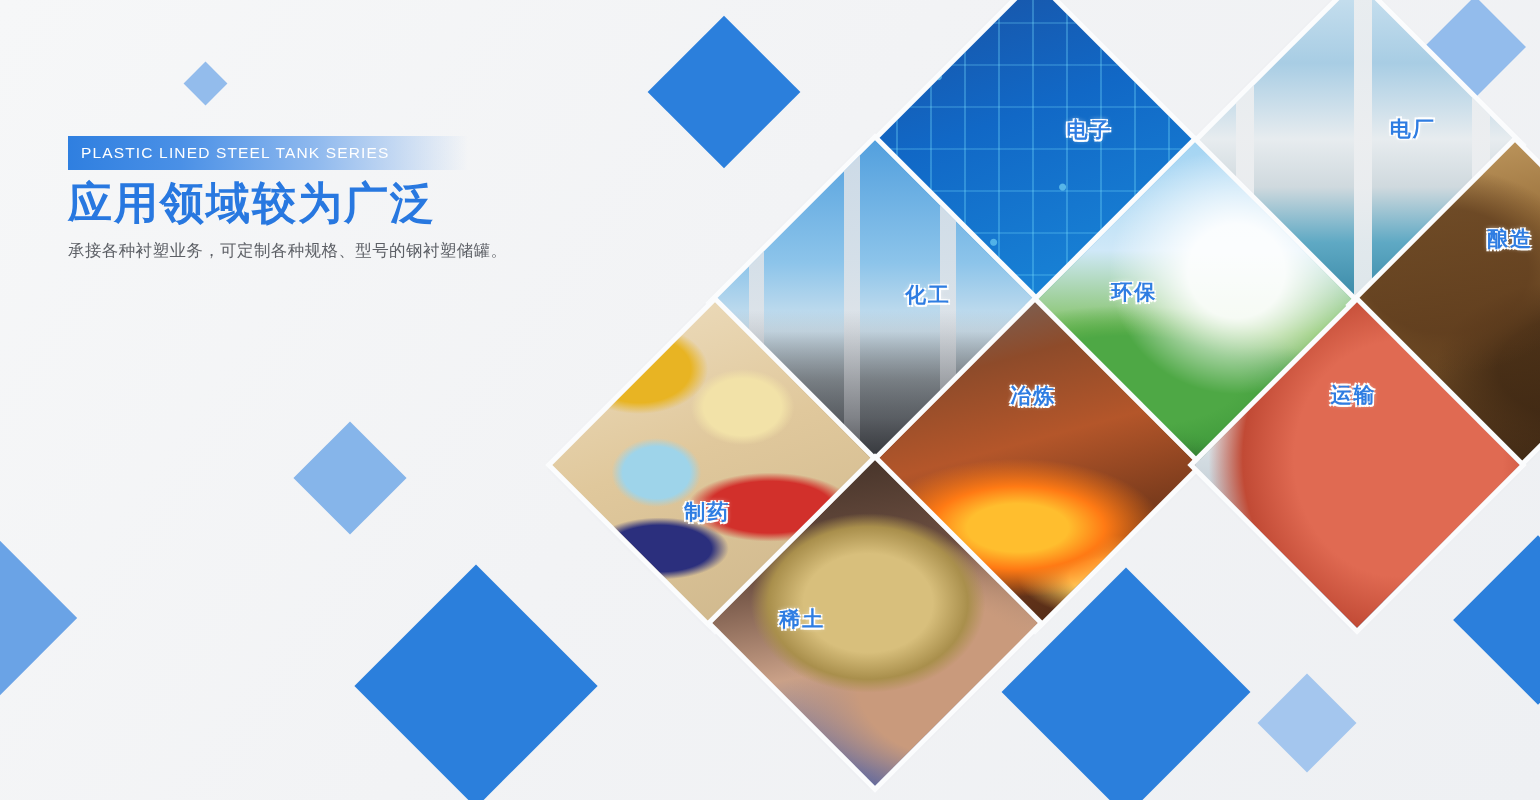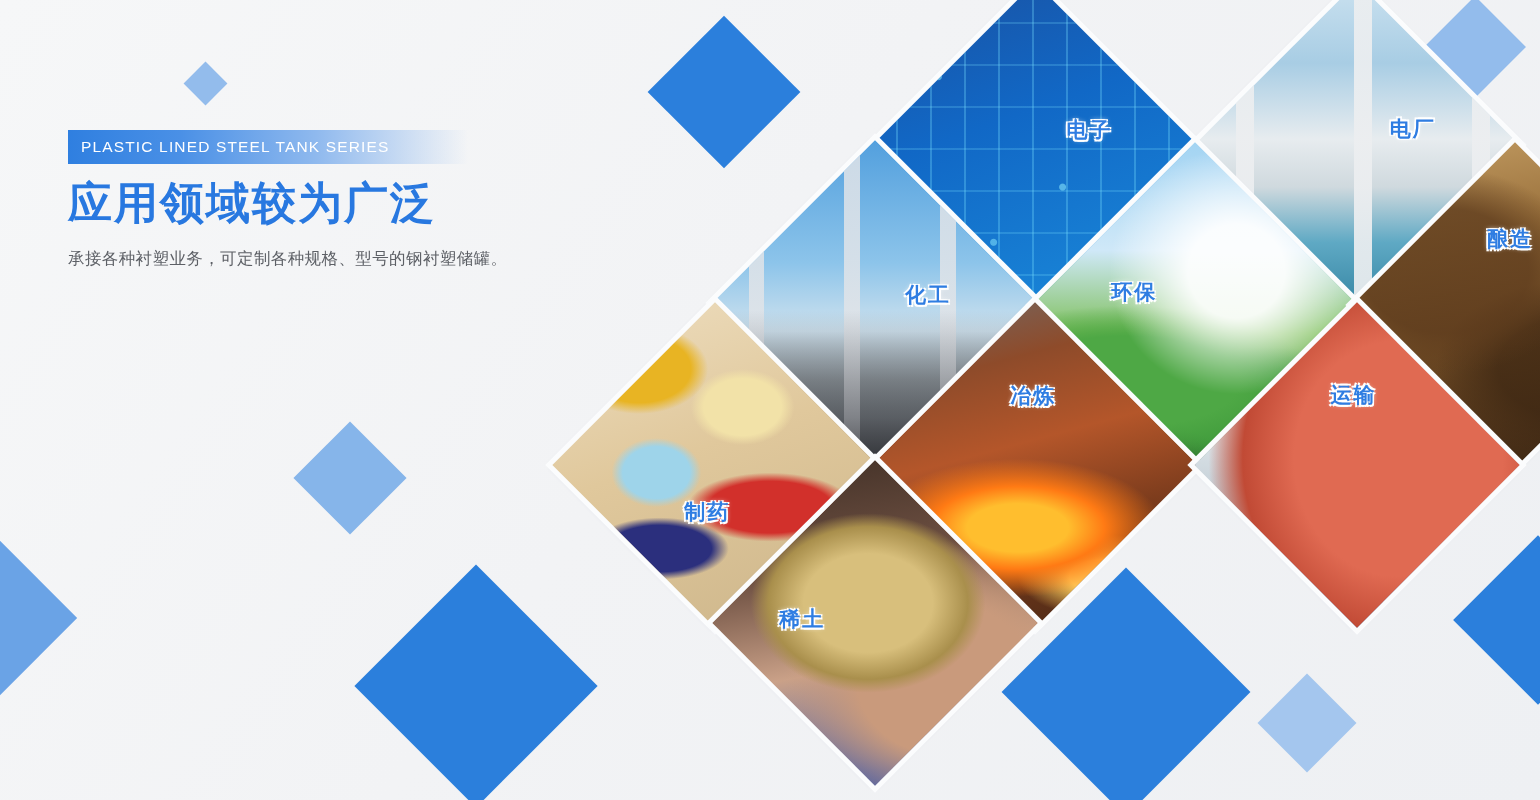--- a/index.html
+++ b/index.html
@@ -10,42 +10,42 @@
   }
   .banner{
     position:relative;width:1540px;height:800px;overflow:hidden;
     background:linear-gradient(125deg,#f6f7f8 0%,#f2f3f5 45%,#eef0f3 100%);
   }
 
   
   .deco{position:absolute;transform:rotate(45deg);}
 
   
-  .copy{position:absolute;left:68px;top:130px;width:560px;}
+  .copy{position:absolute;left:68px;top:136px;width:560px;}
   .eng-tag{
     position:relative;height:34px;width:400px;
     background:linear-gradient(90deg,#2f7fe0 0%,#4a90e6 28%,#8fb9ee 62%,rgba(232,238,246,0) 100%);
     display:flex;align-items:center;
   }
   .eng-tag span{
     color:#ffffff;font-size:15.5px;letter-spacing:1.15px;
     padding-left:13px;font-weight:400;white-space:nowrap;
   }
   .h1{
     margin-top:16px;font-size:49px;line-height:1.08;font-weight:bold;
     color:#4b4b4b;letter-spacing:2px;
     font-family:"DejaVu Sans","Liberation Sans",sans-serif;
   }
   .h2{
-    margin-top:15px;font-size:44px;line-height:1.1;font-weight:bold;
+    margin-top:9px;font-size:44px;line-height:1.1;font-weight:bold;
     color:#2878e0;letter-spacing:2px;
     font-family:"DejaVu Sans","Liberation Sans",sans-serif;
   }
   .sub{
-    margin-top:21px;font-size:16.5px;color:#5d6066;letter-spacing:.4px;
+    margin-top:13px;font-size:16.5px;color:#5d6066;letter-spacing:.4px;
     font-family:"DejaVu Sans","Liberation Sans",sans-serif;
   }
 
   
   .mosaic{position:absolute;left:0;top:0;width:1540px;height:800px;}
   .tile{
     position:absolute;width:230px;height:230px;
     transform:rotate(45deg);
     overflow:hidden;
     box-shadow:0 0 0 5px #fbfcfd, 0 1px 7px rgba(40,70,120,.16);

